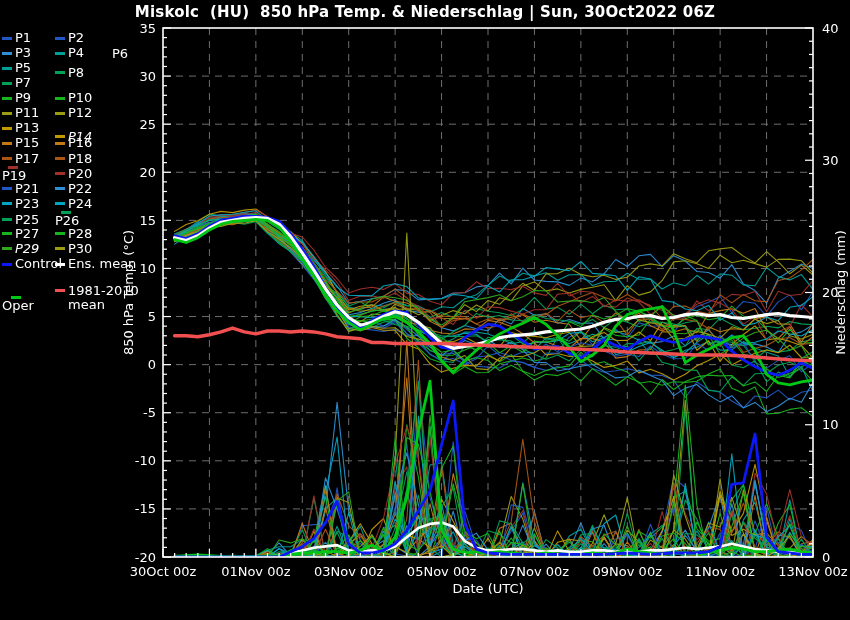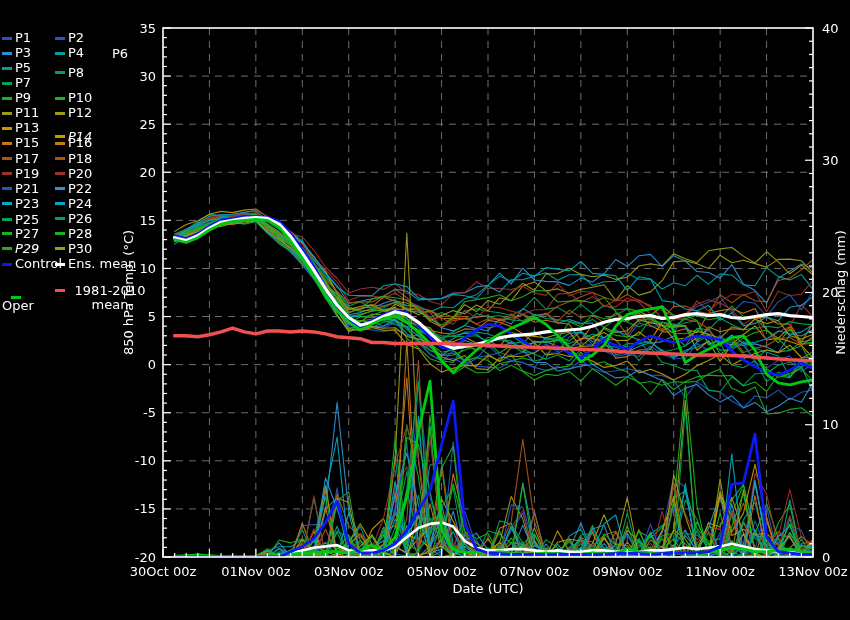--- a/index.html
+++ b/index.html
@@ -1,33 +1,34 @@
 <!DOCTYPE html>
 <html><head>
 <meta charset="utf-8">
 <style>
   html,body{margin:0;padding:0;background:#000;}
   .stage{position:relative;width:850px;height:620px;background:#000;overflow:hidden;
          font-family:"DejaVu Sans","Liberation Sans",sans-serif;color:#fff;}
   .title{position:absolute;top:3px;left:0;width:850px;text-align:center;
          font-size:15px;font-weight:bold;white-space:pre;letter-spacing:.2px;}
   #chart{position:absolute;left:0;top:0;}
-  .legend{position:absolute;left:0;top:0;width:150px;height:340px;text-align:center;}
+  .legend{position:absolute;left:0;top:0;width:150px;height:340px;}
   .lg{position:absolute;display:flex;align-items:center;height:15px;font-size:13px;line-height:14px;}
   .lg .dash{display:inline-block;width:10px;height:3px;margin-right:3px;flex:0 0 auto;}
   .lg.two{align-items:flex-start;height:30px;}
   .lg.two .dash{margin-top:5px;}
   .lg.two .lbl{width:84px;}
   .footer-left{position:absolute;left:120px;top:588px;font-size:16px;}
   .footer-right{position:absolute;left:540px;top:588px;width:250px;text-align:right;font-size:16px;}
 </style>
 </head>
 <body>
 
 <div class="stage">
+  <div class="title">Miskolc  (HU)  850 hPa Temp. &amp; Niederschlag | Sun, 30Oct2022 06Z</div>
   <svg id="chart" width="850" height="620">
       <defs>
         <clipPath id="plotclip">
           <rect x="163" y="28" width="650" height="529"></rect>
         </clipPath>
       </defs>
       <g>
         <line x1="209.42857142857142" y1="28" x2="209.42857142857142" y2="557" stroke="#6e6e6e" stroke-width="1" stroke-dasharray="7,6"></line>
         <line x1="255.85714285714283" y1="28" x2="255.85714285714283" y2="557" stroke="#6e6e6e" stroke-width="1" stroke-dasharray="7,6"></line>
         <line x1="302.2857142857143" y1="28" x2="302.2857142857143" y2="557" stroke="#6e6e6e" stroke-width="1" stroke-dasharray="7,6"></line>
@@ -373,21 +374,21 @@
         <span class="lbl">P16</span>
       </div>
       <div class="lg" style="top: 151.06px; left: 2px;">
         <span class="dash" style="background: rgb(170, 85, 20);"></span>
         <span class="lbl">P17</span>
       </div>
       <div class="lg" style="top: 151.06px; left: 55px;">
         <span class="dash" style="background: rgb(170, 85, 20);"></span>
         <span class="lbl">P18</span>
       </div>
-      <div class="lg" style="top: 166.13px; left: 2px;">
+      <div class="lg" style="top: 166.13px; left: 2px; flex-direction: column;">
         <span class="dash" style="background: rgb(160, 48, 40);"></span>
         <span class="lbl">P19</span>
       </div>
       <div class="lg" style="top: 166.13px; left: 55px;">
         <span class="dash" style="background: rgb(160, 48, 40);"></span>
         <span class="lbl">P20</span>
       </div>
       <div class="lg" style="top: 181.2px; left: 2px;">
         <span class="dash" style="background: rgb(34, 87, 196);"></span>
         <span class="lbl">P21</span>
@@ -401,21 +402,21 @@
         <span class="lbl">P23</span>
       </div>
       <div class="lg" style="top: 196.27px; left: 55px;">
         <span class="dash" style="background: rgb(0, 167, 192);"></span>
         <span class="lbl">P24</span>
       </div>
       <div class="lg" style="top: 212px; left: 2px;">
         <span class="dash" style="background: rgb(0, 163, 86);"></span>
         <span class="lbl">P25</span>
       </div>
-      <div class="lg" style="top: 211.34px; left: 55px;">
+      <div class="lg" style="top: 211.34px; left: 55px; flex-direction: column;">
         <span class="dash" style="background: rgb(0, 163, 86);"></span>
         <span class="lbl">P26</span>
       </div>
       <div class="lg" style="top: 226.41px; left: 2px;">
         <span class="dash" style="background: rgb(24, 180, 30);"></span>
         <span class="lbl">P27</span>
       </div>
       <div class="lg" style="top: 226.41px; left: 55px;">
         <span class="dash" style="background: rgb(24, 180, 30);"></span>
         <span class="lbl">P28</span>

